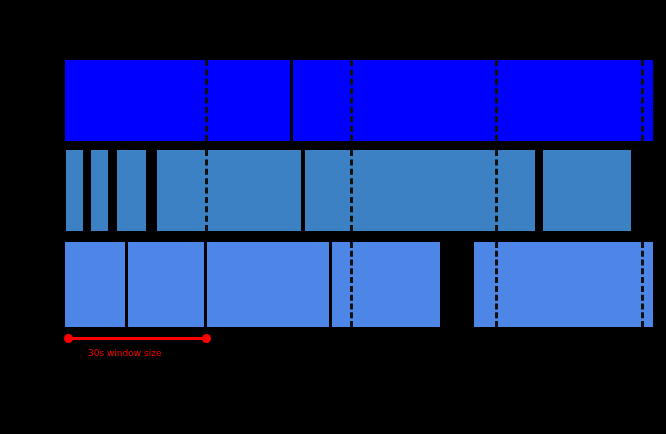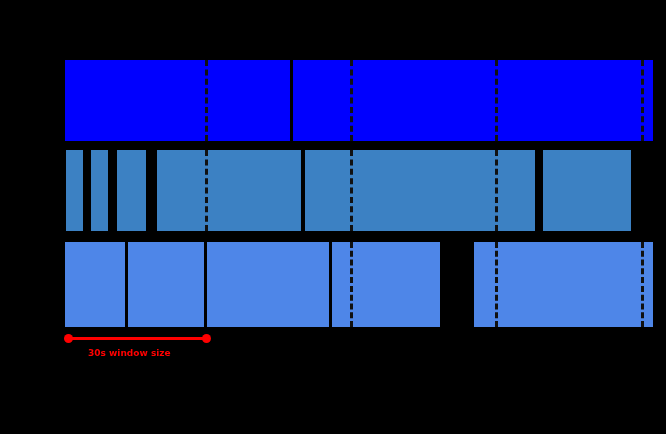--- a/index.html
+++ b/index.html
@@ -52,21 +52,21 @@
     position: absolute;
     width: 9px;
     height: 9px;
     border-radius: 50%;
     background: #ff0000;
   }
   .annotation-label {
     position: absolute;
     color: #ff0000;
     font-size: 9px;
-    font-weight: bold;
+    font-weight: normal;
     font-family: "DejaVu Sans", "Liberation Sans", sans-serif;
     white-space: nowrap;
     letter-spacing: 0px;
   }
 </style>
 </head>
 <body>
 
 <div id="figure" style="background: rgb(0, 0, 0);">
 

